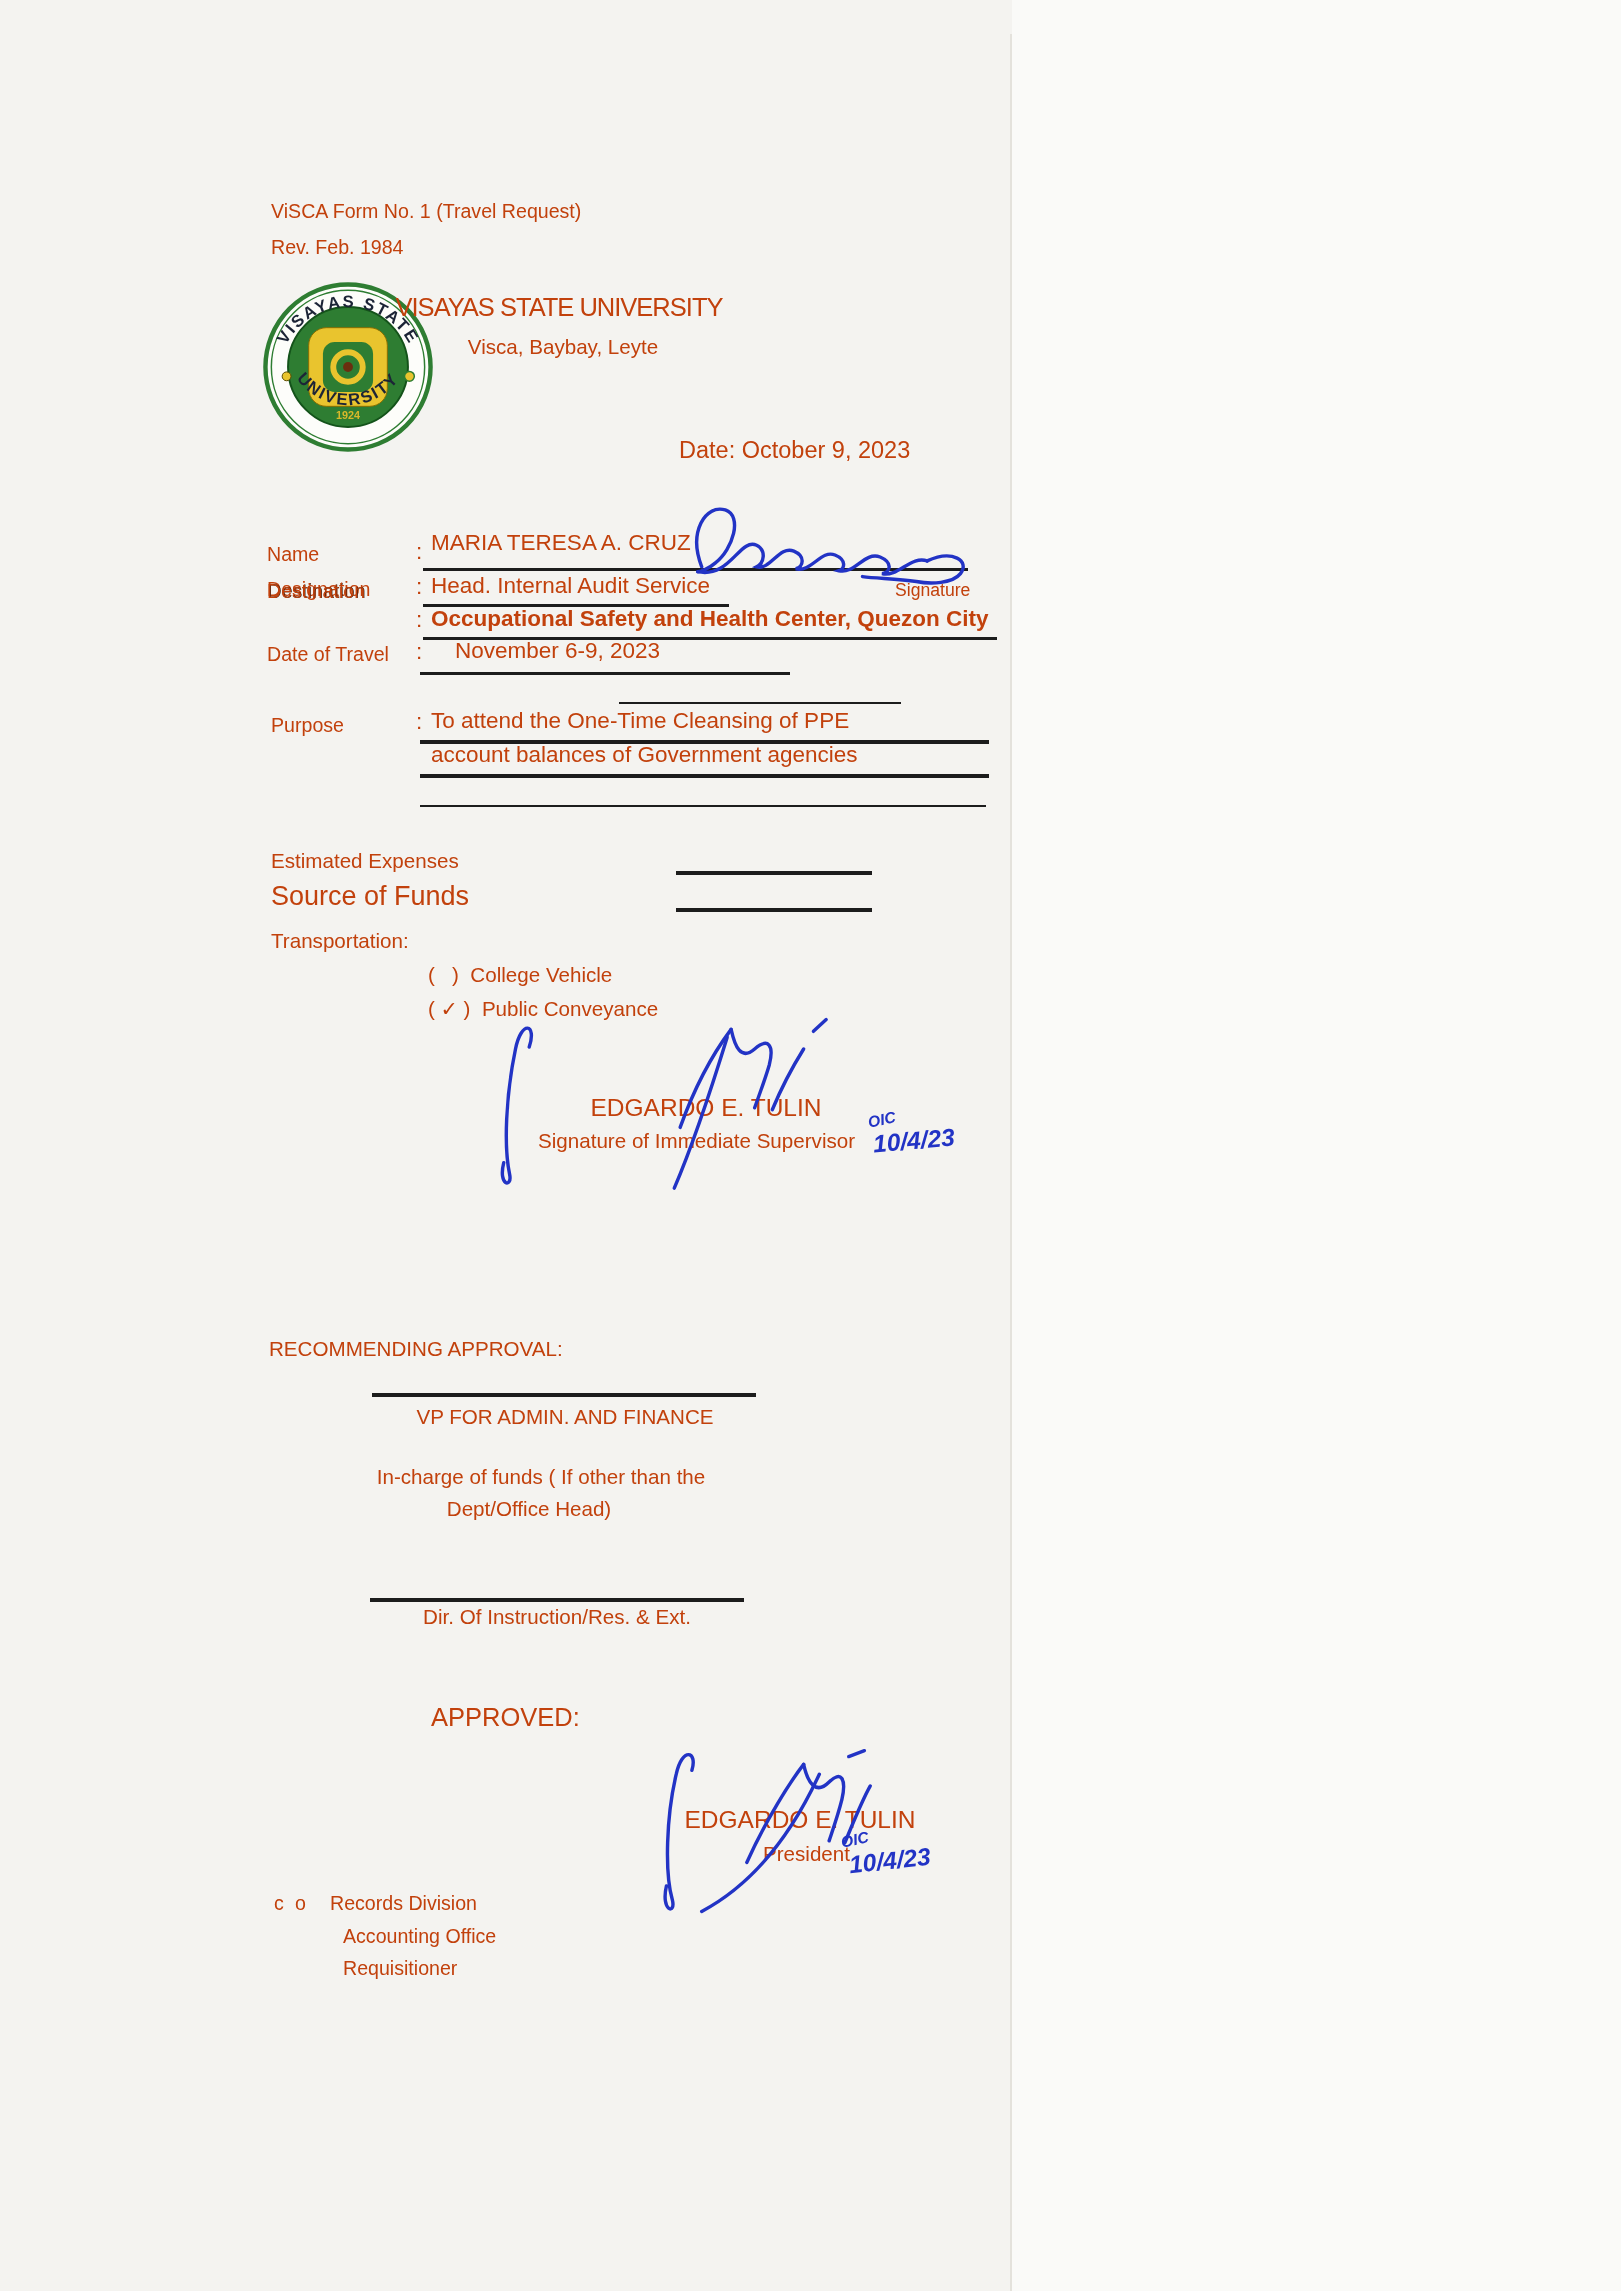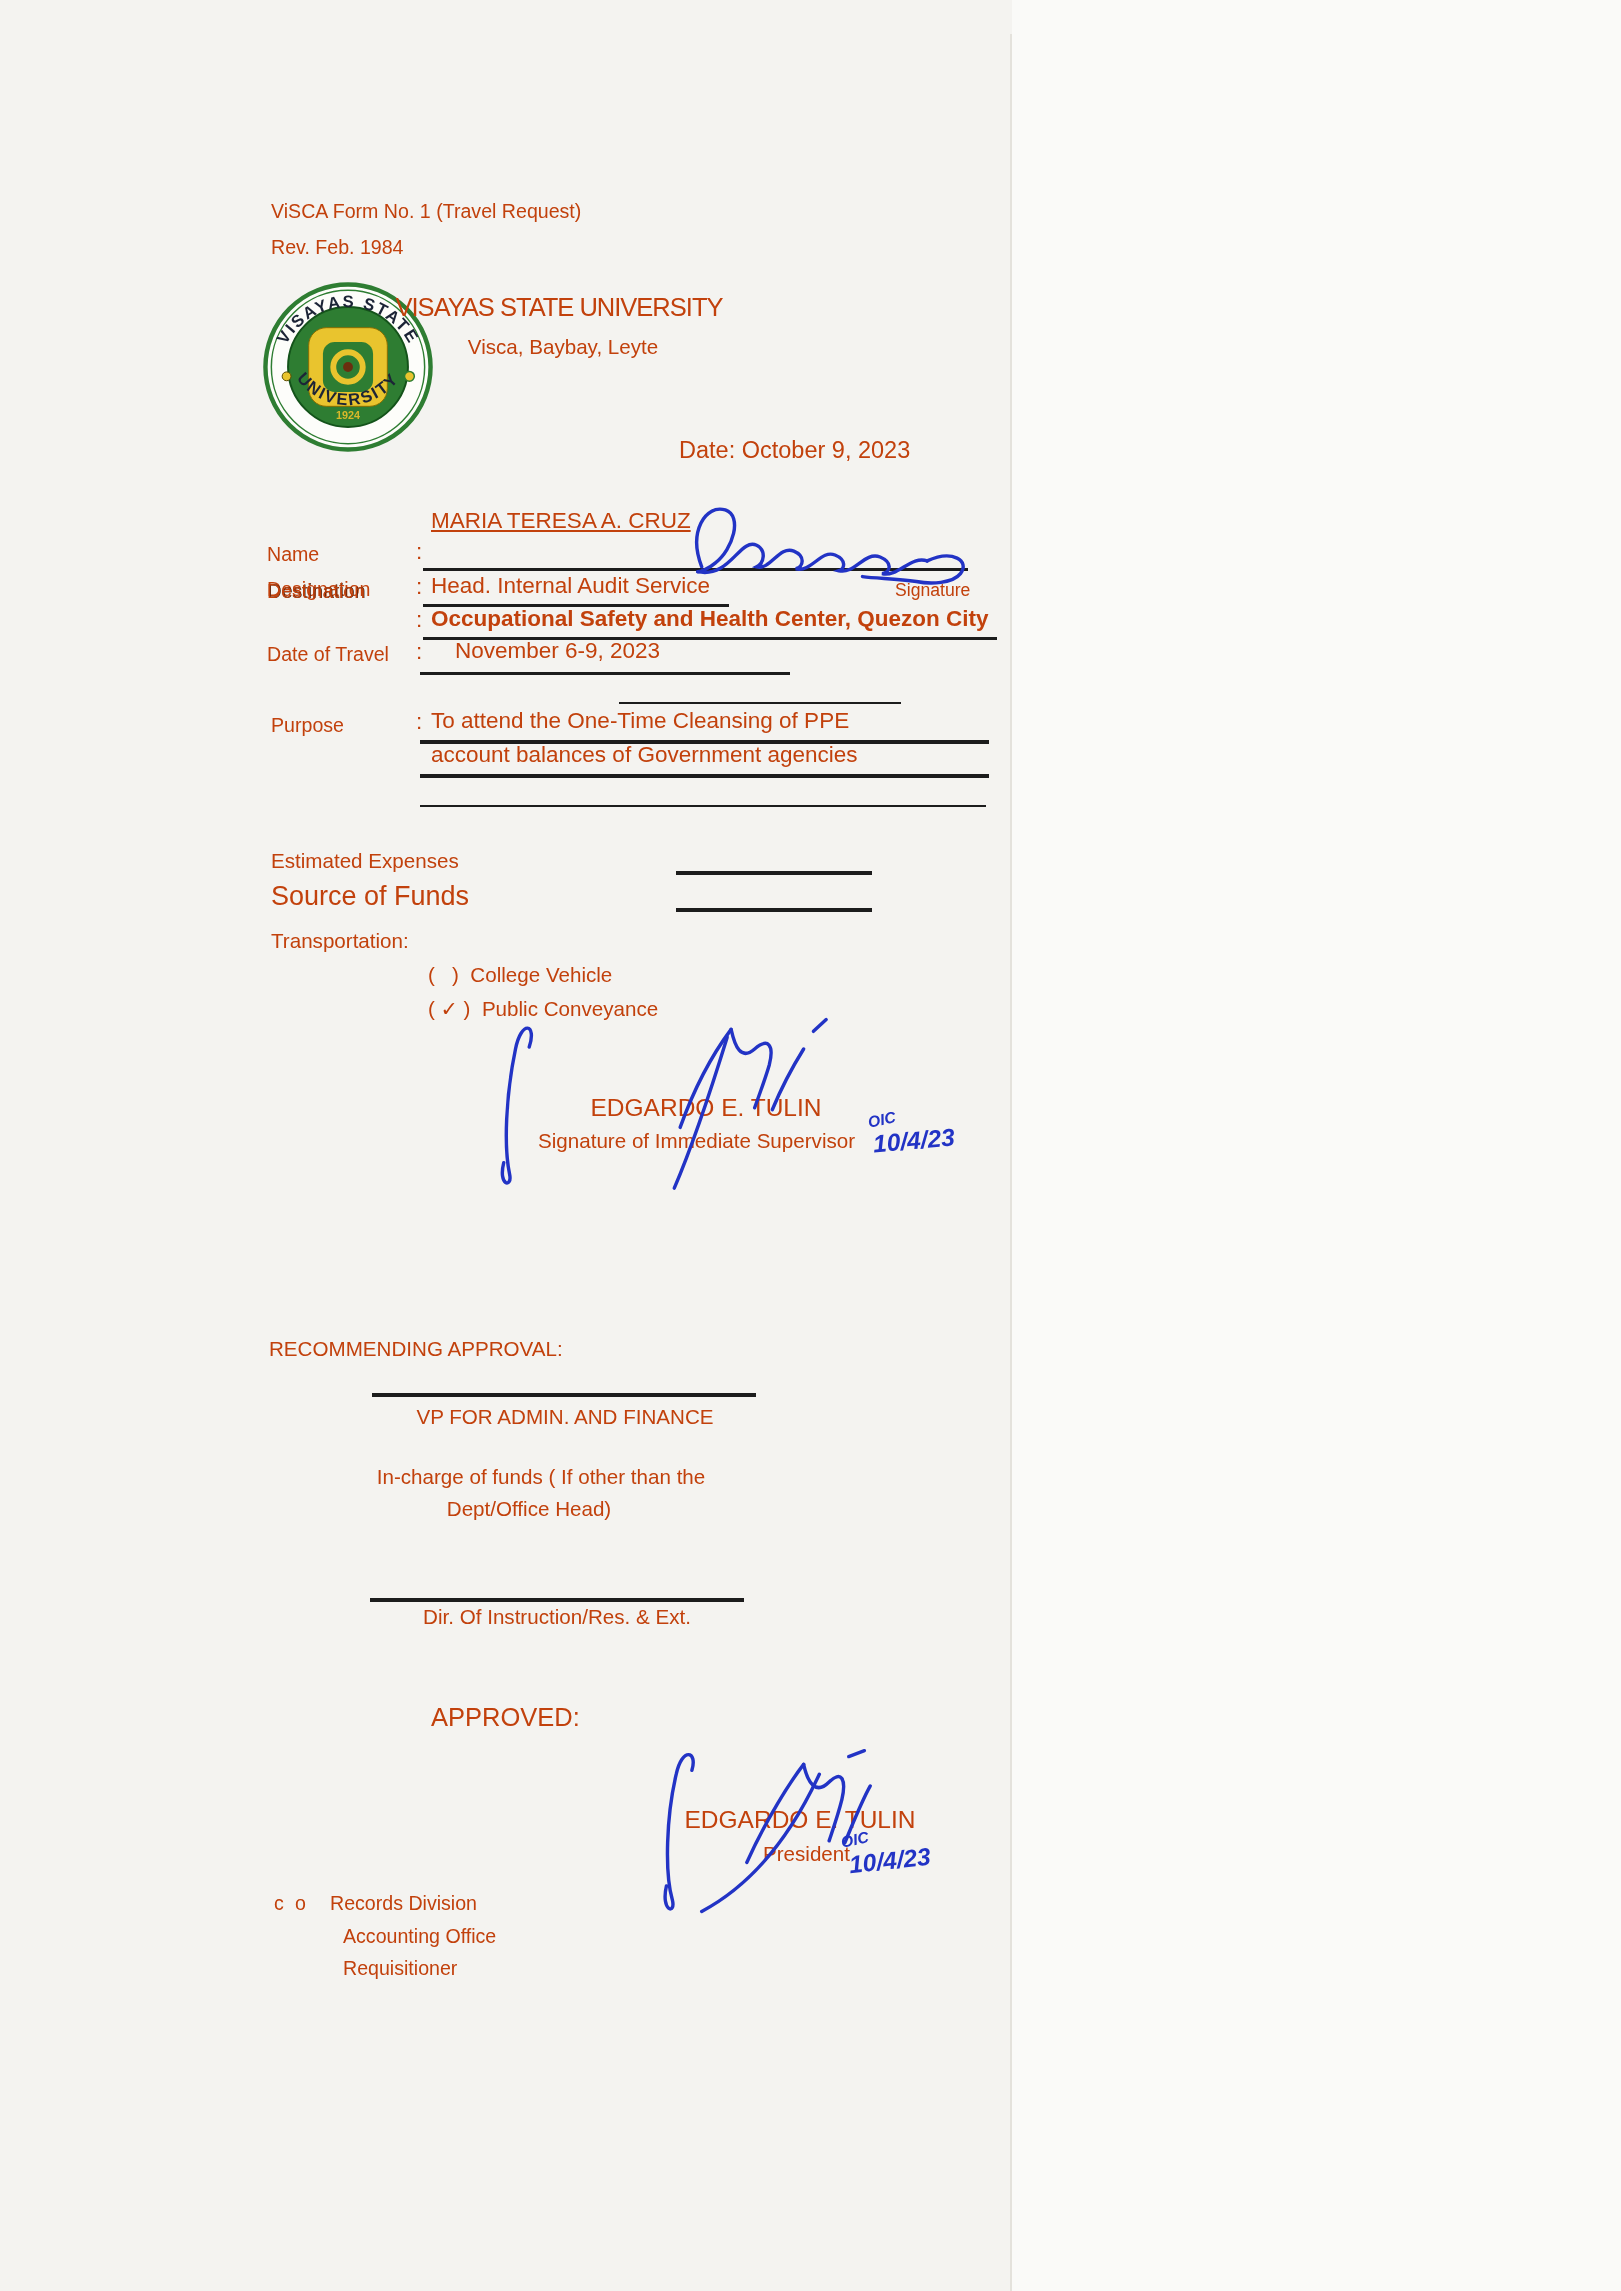--- a/index.html
+++ b/index.html
@@ -57,21 +57,21 @@
     </text>
   </svg>
 </div>
 
 <div class="abs t bold center" style="left:559px;top:293px;font-size:25.5px;letter-spacing:-1px;">VISAYAS STATE UNIVERSITY</div>
 <div class="abs t center" style="left:563px;top:335px;font-size:20.6px;">Visca, Baybay, Leyte</div>
 <div class="abs t" style="left:679px;top:437px;font-size:23.5px;">Date: October 9, 2023</div>
 
 <div class="abs t lbl" style="left:267px;top:543px;">Name</div>
 <span class="abs t val" style="left:416px;top:539px;">:</span>
-<div class="abs t val" style="left:431px;top:508px;text-decoration:underline;">MARIA TERESA A. CRUZ</div>
+<div class="abs t val" style="left:431px;top:530px;">MARIA TERESA A. CRUZ</div>
 <div class="abs line" style="left:423px;top:568px;width:545px;"></div>
 
 <div class="abs t lbl" style="left:267px;top:578px;">Designation</div>
 <span class="abs t val" style="left:416px;top:574px;">:</span>
 <div class="abs t val" style="left:431px;top:573px;">Head. Internal Audit Service</div>
 <div class="abs line" style="left:423px;top:604px;width:306px;"></div>
 <div class="abs t small" style="left:895px;top:580px;">Signature</div>
 
 <div class="abs t lbl" style="left:267px;top:580px;text-shadow:0.5px 0 0 #161616;text-align:right;">Destination</div>
 <span class="abs t val" style="left:416px;top:607px;">:</span>

